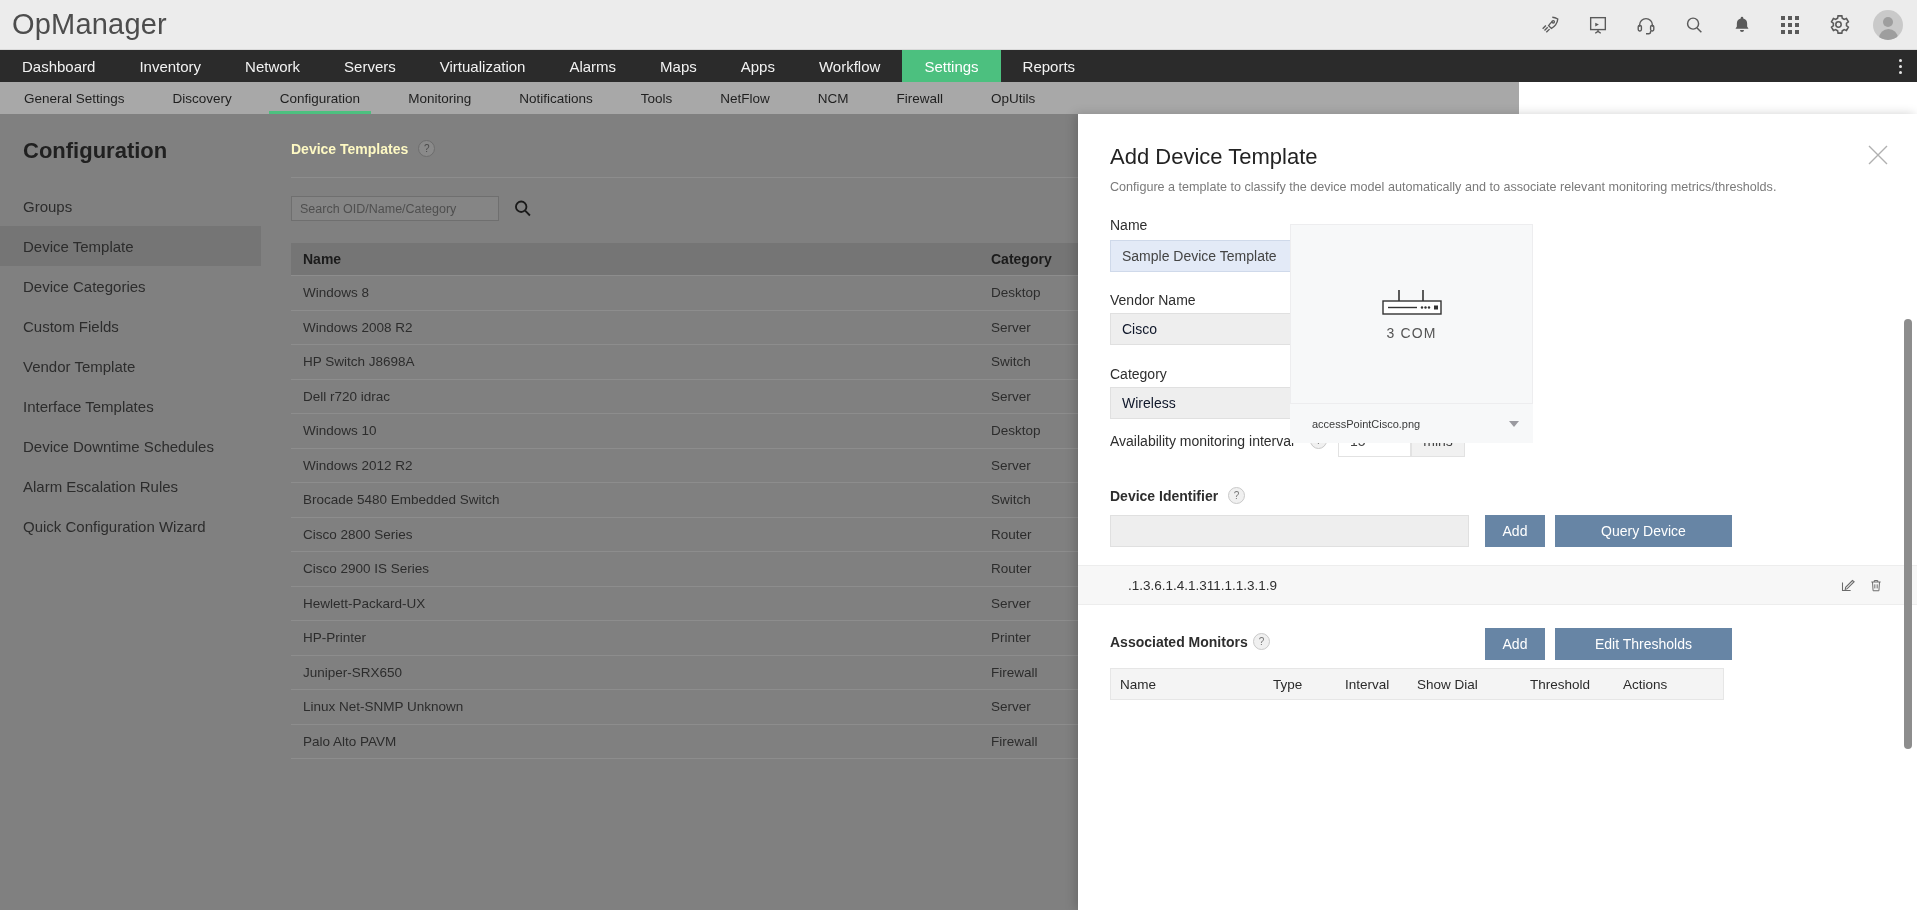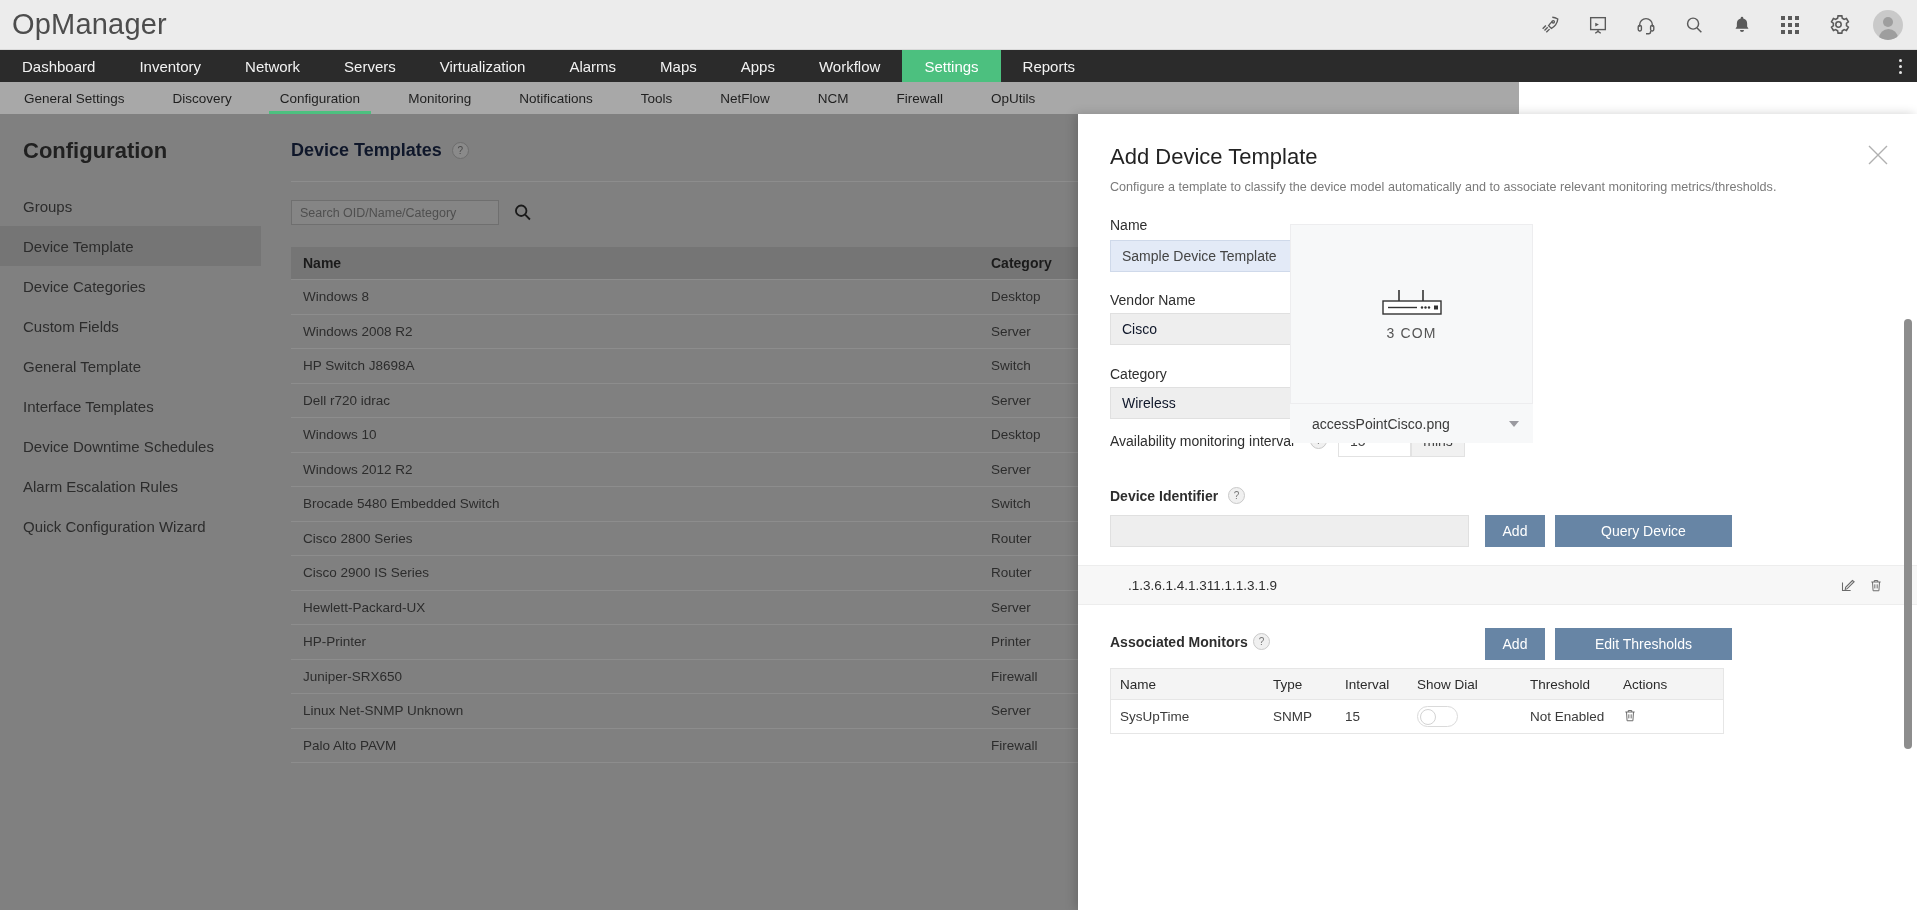--- a/index.html
+++ b/index.html
@@ -78,21 +78,21 @@
   }
   .side-list{margin-top:22px;}
   .side-item{
     height:40px;display:flex;align-items:center;padding-left:23px;
     font-size:15px;color:#2c2c2c;cursor:pointer;
   }
   .side-item.active{background:#757575;}
 
   .mainarea{position:absolute;left:261px;top:0;right:0;height:796px;background:#808080;}
   .page-title-row{display:flex;align-items:center;padding:26px 0 0 30px;}
-  .page-title{font-size:18px;font-weight:700;color:#0f172a;}
+  .page-title{font-size:14px;font-weight:700;color:#fef9c3;}
   .qmark{
     width:17px;height:17px;border-radius:50%;border:1px solid #6d6d6d;
     display:inline-flex;align-items:center;justify-content:center;
     font-size:10px;color:#4a4a4a;margin-left:10px;background:#8a8a8a;
   }
   .hr-sep{margin:20px 30px 0 30px;height:1px;background:#8d8d8d;}
 
   .searchrow{display:flex;align-items:center;padding:18px 0 0 30px;}
   .search-input{
     width:208px;height:25px;background:#858585;border:1px solid #6f6f6f;
@@ -151,21 +151,21 @@
   }
 
   .img-card{
     position:absolute;left:1290px;top:224px;width:243px;height:180px;
     background:#f7f8f9;border:1px solid #ededef;
   }
   .img-card-inner{position:absolute;left:0;top:0;right:0;bottom:0;display:flex;align-items:center;justify-content:center;flex-direction:column;}
   .ap-label{font-size:14px;color:#555;letter-spacing:1.1px;margin-top:3px;font-family:"Liberation Sans",sans-serif;}
   .img-sel{
     position:absolute;left:1290px;top:404px;width:243px;height:39px;background:#f7f8f9;
-    display:flex;align-items:center;padding:0 22px;font-size:14px;color:#3a3a3a;
+    display:flex;align-items:center;padding:0 22px;font-size:11px;color:#3a3a3a;
   }
   .img-sel .caret{position:absolute;right:14px;top:0;bottom:0;display:flex;align-items:center;}
 
   .oid-row{
     position:absolute;left:1080px;right:16px;top:1px;height:40px;background:#f7f7f7;
     border-top:1px solid #ededed;border-bottom:1px solid #ededed;
     display:flex;align-items:center;
   }
   .mon-table{position:absolute;left:911px;top:668px;width:614px;}
   .mon-head{
@@ -306,21 +306,21 @@
 
   <div class="content">
 
     <div class="sidebar">
       <h2>Configuration</h2>
       <div class="side-list">
         <div class="side-item">Groups</div>
         <div class="side-item active">Device Template</div>
         <div class="side-item">Device Categories</div>
         <div class="side-item">Custom Fields</div>
-        <div class="side-item">General Template</div>
+        <div class="side-item">Vendor Template</div>
         <div class="side-item">Interface Templates</div>
         <div class="side-item">Device Downtime Schedules</div>
         <div class="side-item">Alarm Escalation Rules</div>
         <div class="side-item">Quick Configuration Wizard</div>
       </div>
     </div>
 
     <div class="mainarea">
       <div class="page-title-row">
         <div class="page-title">Device Templates</div>
@@ -496,37 +496,19 @@
 
       <div class="mon-table" style="left:32px;top:554px;width:614px;">
         <div class="mon-head">
           <div class="c1">Name</div>
           <div class="c2">Type</div>
           <div class="c3">Interval</div>
           <div class="c4">Show Dial</div>
           <div class="c5">Threshold</div>
           <div class="c6">Actions</div>
         </div>
-        <div class="mon-row">
-          <div class="c1">SysUpTime</div>
-          <div class="c2">SNMP</div>
-          <div class="c3">15</div>
-          <div class="c4">
-            <div class="toggle">
-                <div class="knob"></div>
-              </div>
-          </div>
-          <div class="c5">Not Enabled</div>
-          <div class="c6">
-            <span class="icon-btn">
-              <svg width="14" height="15" viewBox="0 0 24 24" fill="none" stroke="currentColor" stroke-width="1.7">
-                <path d="M4 6h16M9 6V3.5h6V6M6 6l1 15h10l1-15M10 10v7M14 10v7"></path>
-              </svg>
-            </span>
-          </div>
-        </div>
       </div>
 
       <div class="mscroll"></div>
     </div>
   </div>
 
 </div>
 
 </body></html>

